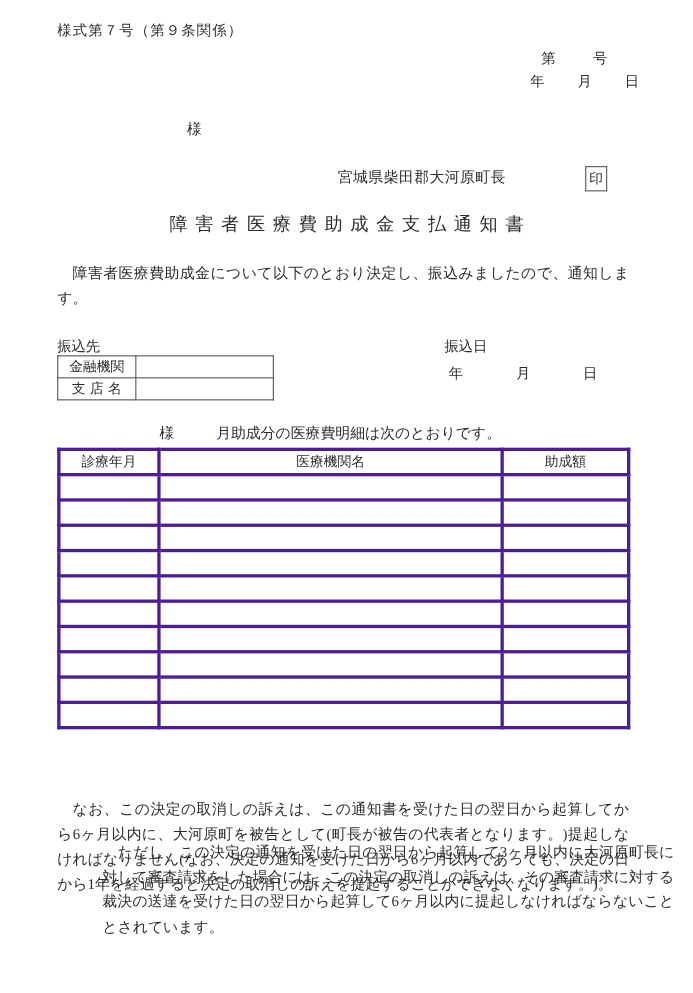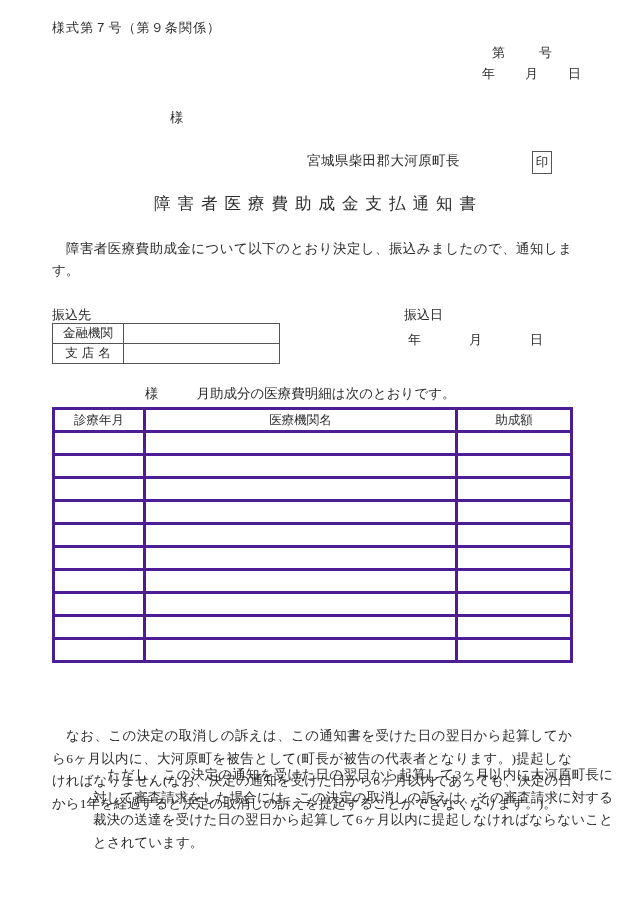--- a/index.html
+++ b/index.html
@@ -97,21 +97,21 @@
   #transfer-date-fields {
     left: 408px; top: 331px;
     font-size: 13px;
   }
   #transfer-date-fields .gap1 { display: inline-block; width: 48px; }
   #transfer-date-fields .gap2 { display: inline-block; width: 48px; }
 
   table.bank-table {
     position: absolute;
     left: 52px; top: 323px;
-    width: 228px;
+    width: 197px;
     border-collapse: collapse;
     table-layout: fixed;
     padding-left: 16px;
   }
   table.bank-table td {
     border: 1px solid #555;
     height: 19px;
     font-size: 12.5px;
     padding: 0;
   }

